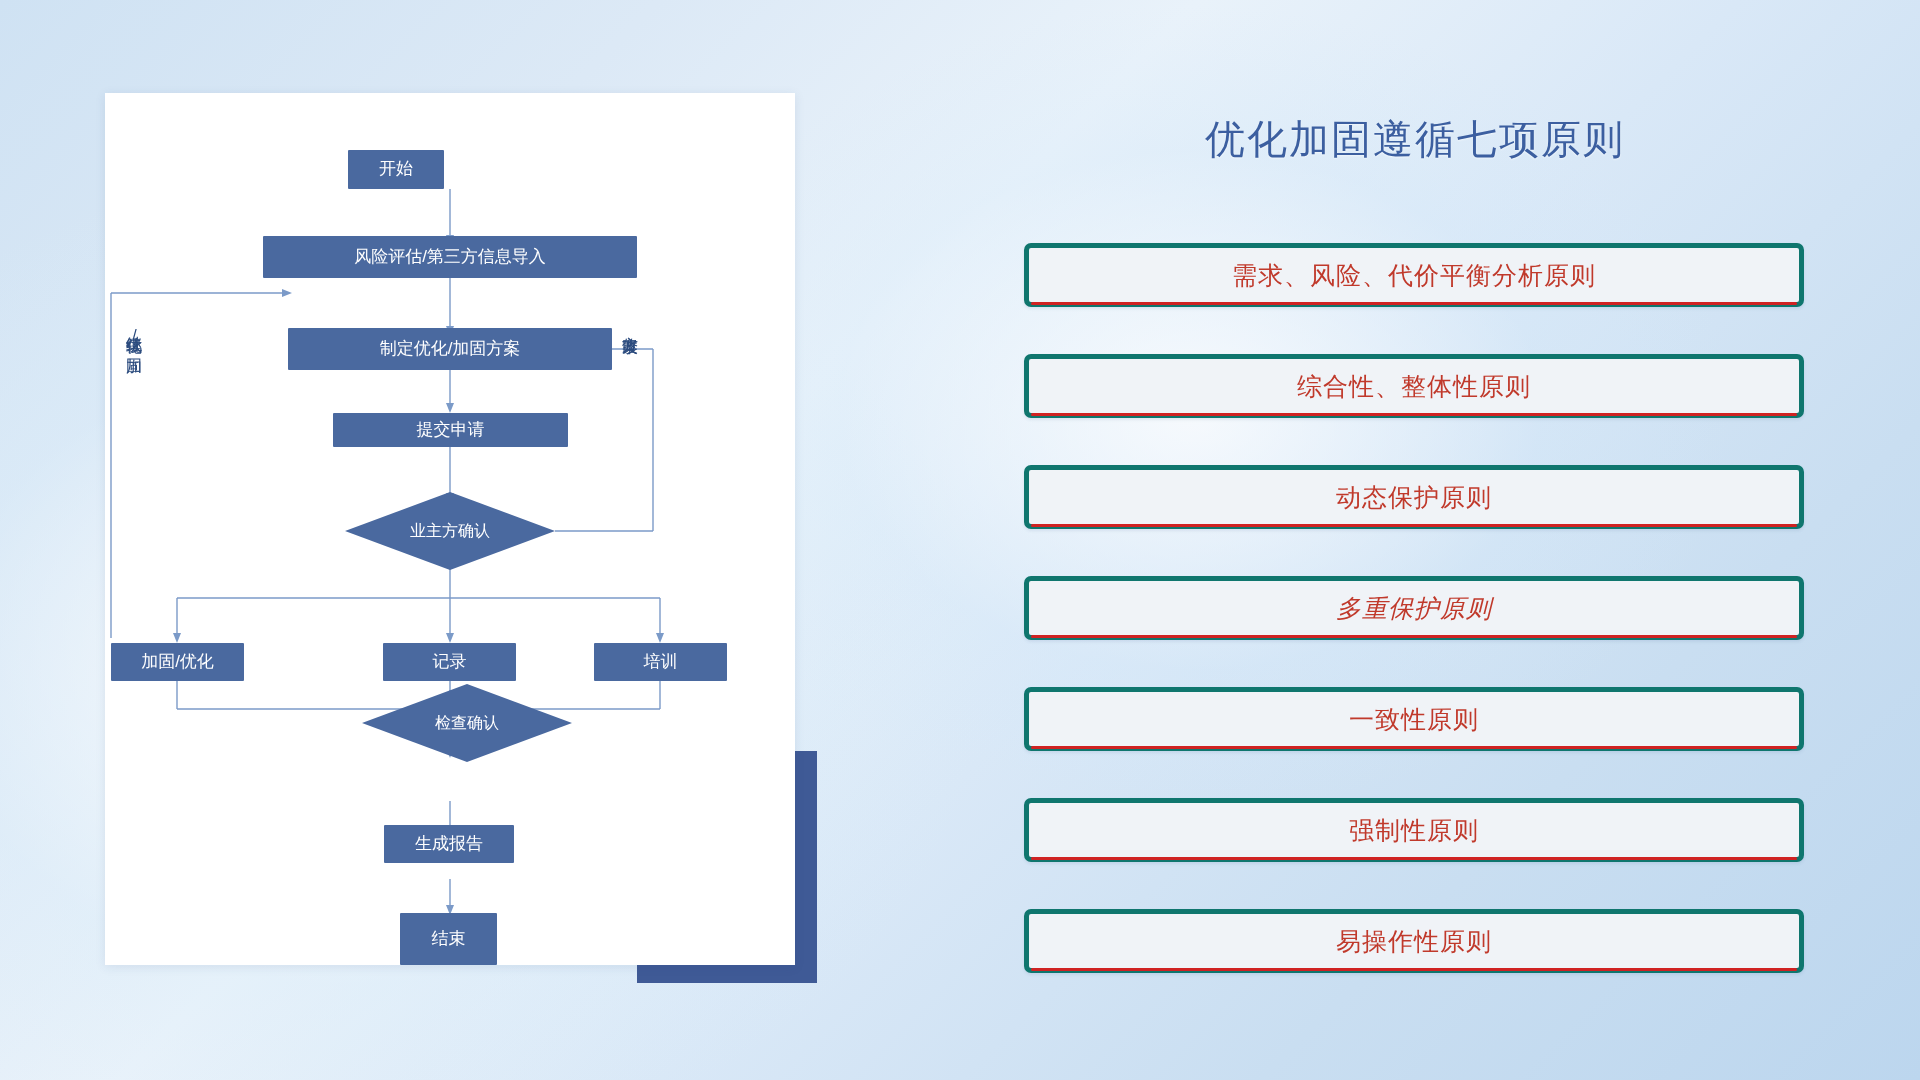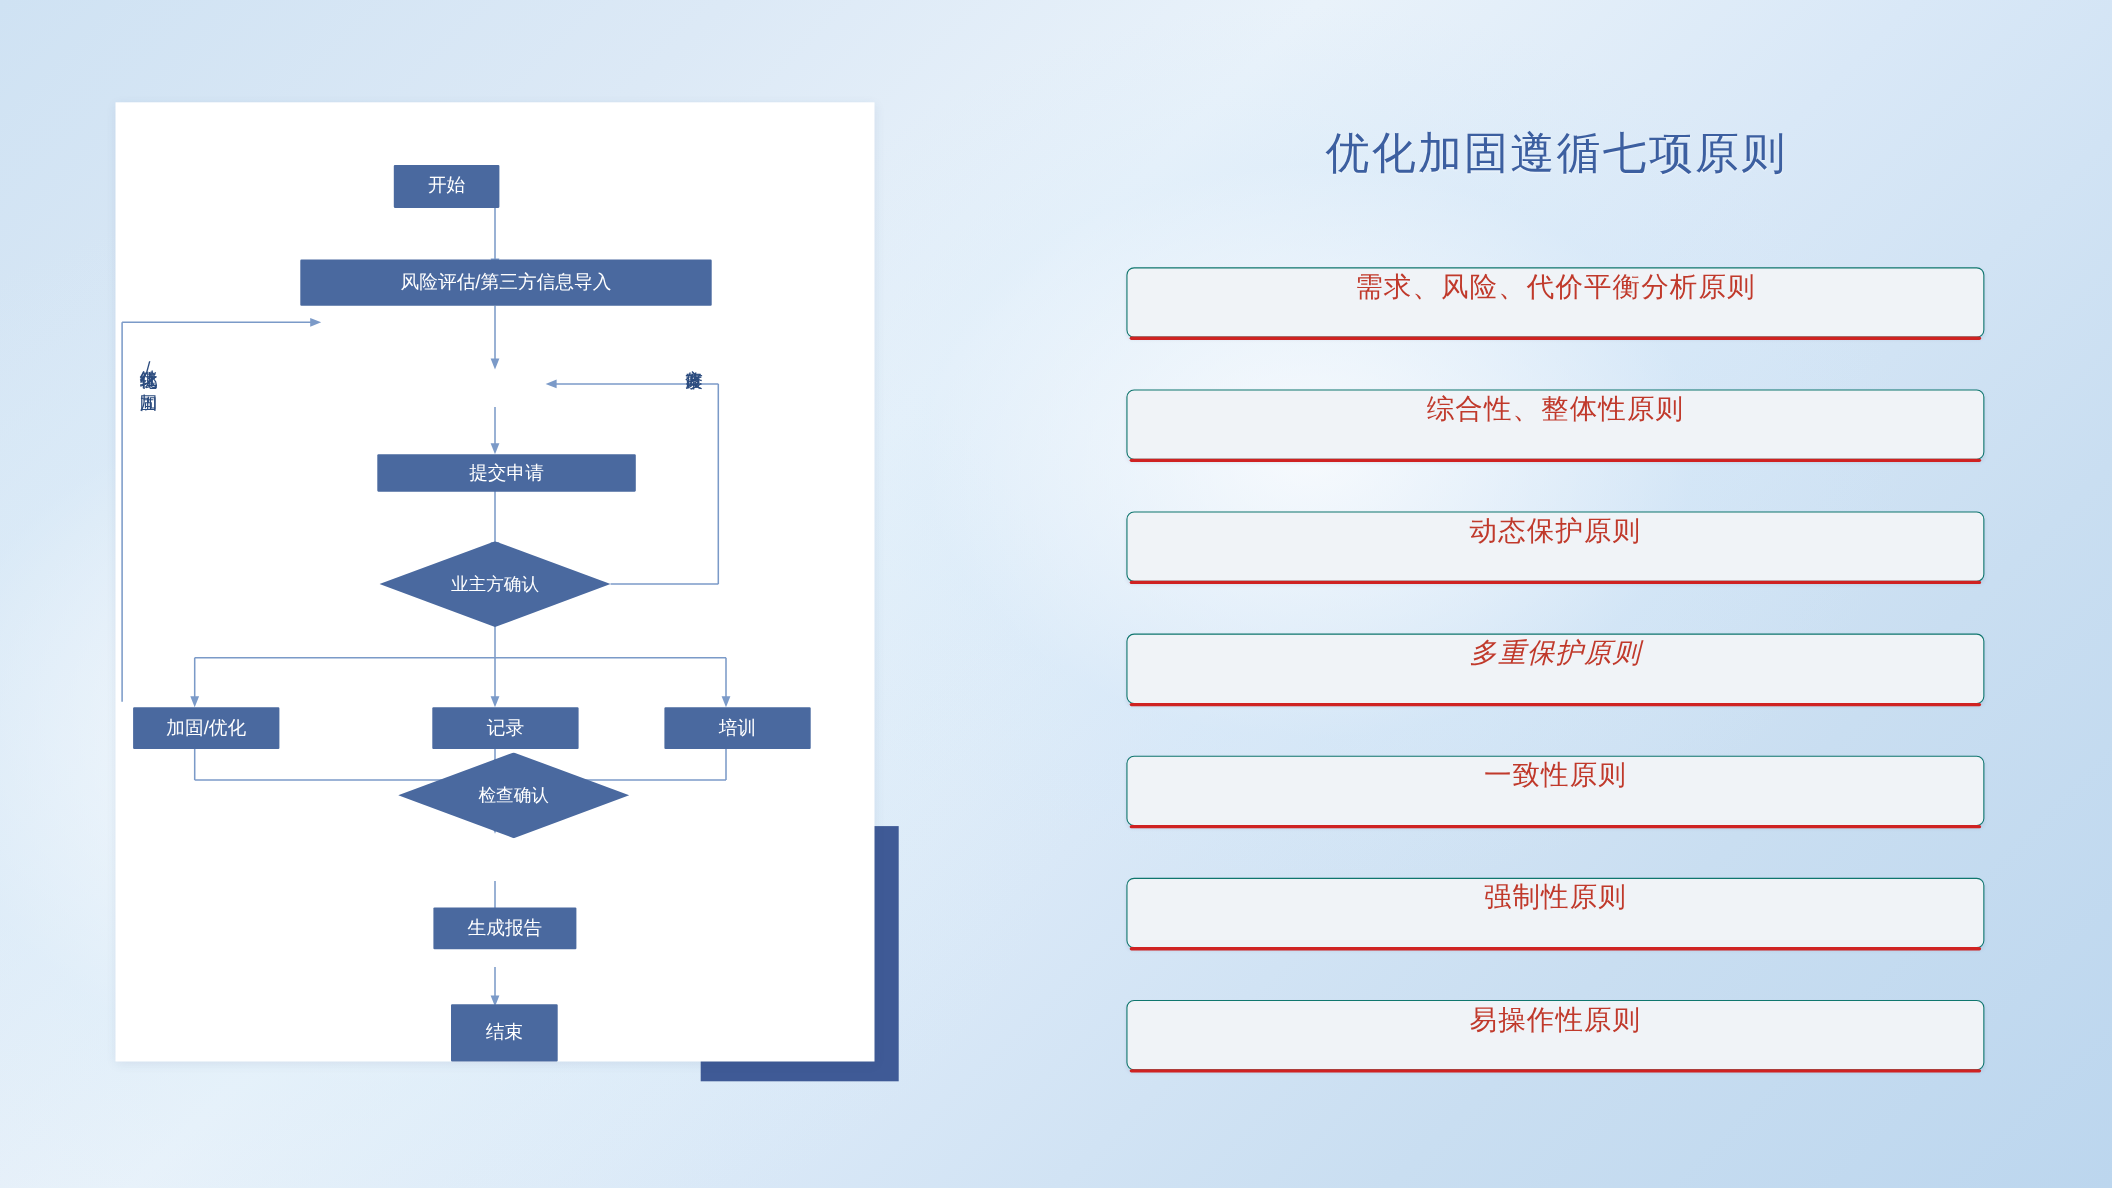--- a/index.html
+++ b/index.html
@@ -52,21 +52,20 @@
     color: #ffffff;
     font-size: 17px;
     line-height: 1.2;
     display: flex;
     align-items: center;
     justify-content: center;
     text-align: center;
     box-sizing: border-box;
     border-radius: 1px;
     white-space: nowrap;
-    margin-left: 10px;
   }
   .diamond-wrap {
     position: absolute;
   }
   .diamond {
     position: absolute;
     left: 0; top: 0;
     width: 100%; height: 100%;
   }
   .diamond-label {
@@ -102,24 +101,25 @@
     color: #3c5fa0;
     letter-spacing: 2px;
     text-shadow: 0 1px 2px rgba(255,255,255,0.6);
   }
   .principle {
     position: absolute;
     left: 1024px;
     width: 780px;
     height: 64px;
     background: #f0f3f7;
-    border: 1px solid #0f766e;
+    border: 5px solid #0f766e;
     border-radius: 7px;
     box-sizing: border-box;
     display: flex;
+    align-items: center;
     justify-content: center;
     color: #c0392b;
     font-size: 25px;
     letter-spacing: 1px;
     box-shadow: 0 2px 3px rgba(60,90,140,0.10);
   }
   .principle .underline {
     position: absolute;
     left: 2px;
     right: 2px;
@@ -191,20 +191,21 @@
           <polygon points="345,822 341,812 349,812" fill="#7b9ac8" stroke="none"></polygon>
 
           <line x1="6" y1="545" x2="6" y2="545"></line>
         </g>
       </svg>
 
       <div class="node" style="left:243px; top:57px; width:96px; height:39px;">开始</div>
 
       <div class="node" style="left:158px; top:143px; width:374px; height:42px;">风险评估/第三方信息导入</div>
 
+      <div class="node" style="left:183px; top:235px; width:324px; height:42px;">制定优化/加固方案</div>
 
       <div class="node" style="left:228px; top:320px; width:235px; height:34px;">提交申请</div>
 
       <div class="diamond-wrap" style="left:240px; top:399px; width:210px; height:78px;">
         <svg class="diamond" viewBox="0 0 210 78" preserveAspectRatio="none">
           <polygon points="105,0 210,39 105,78 0,39" fill="#4a699f"></polygon>
         </svg>
         <div class="diamond-label">业主方确认</div>
       </div>
 

